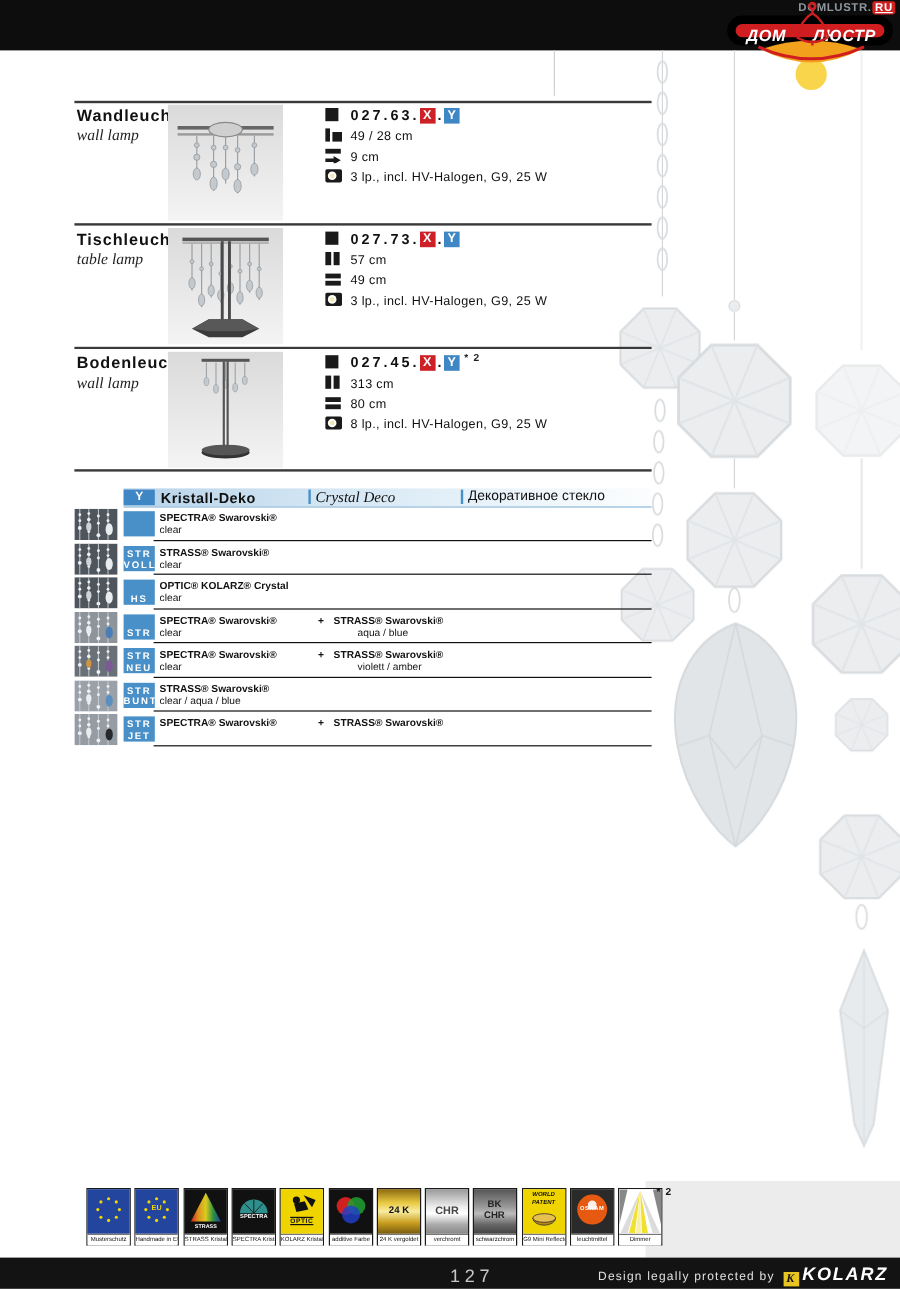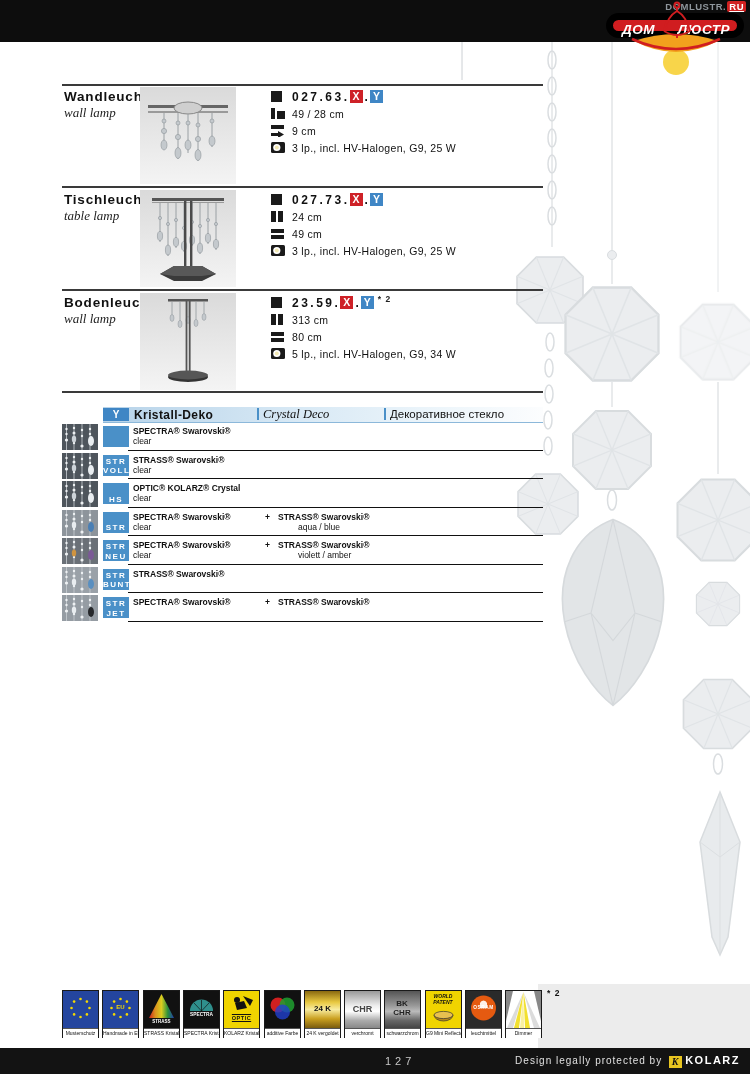--- a/index.html
+++ b/index.html
@@ -54,34 +54,34 @@
   .cbox span{display:block;color:#fff;font-size:8px;font-weight:bold;line-height:9.5px;text-align:center;letter-spacing:1.5px;}
   .ctext{position:absolute;left:71px;top:3px;width:410px;}
   .cname{font-size:8.5px;font-weight:bold;line-height:10px;white-space:nowrap;}
   .cname .n1{display:inline-block;width:132px;}
   .cname .plus{display:inline-block;width:13px;font-weight:bold;}
   .csub{font-size:8.5px;line-height:10px;white-space:nowrap;}
   .csub .s1{display:inline-block;width:165px;}
   .rline{position:absolute;left:66px;right:0;bottom:1px;height:1px;background:#111;}
   
   .grayband{position:absolute;left:538px;top:984px;width:212px;height:64px;background:#ececec;z-index:1;}
-  .badges{position:absolute;left:62px;top:990px;width:500px;height:48px;z-index:2;}
+  .badges{position:absolute;left:72px;top:990px;width:500px;height:48px;z-index:2;}
   .badge{position:absolute;top:0;width:37px;height:48px;border:1px solid #1a1a1a;background:#fff;box-sizing:border-box;}
   .bico{position:relative;width:35px;height:37px;overflow:hidden;}
   .bcap{height:9px;font-size:5px;line-height:9px;text-align:center;border-top:1px solid #555;
         overflow:hidden;white-space:nowrap;color:#111;background:#fff;}
   .ctr{position:absolute;left:0;top:0;width:100%;text-align:center;color:#fff;font-weight:bold;}
   .note{position:absolute;left:547px;top:988px;font-size:8.5px;font-weight:bold;z-index:2;letter-spacing:1px;}
   
   .footer{position:absolute;left:0;top:1048px;width:750px;height:26px;background:#131313;z-index:3;}
-  .pageno{position:absolute;left:375px;top:7px;font-size:11px;letter-spacing:4px;color:#c8c8c8;margin-left:10px;}
+  .pageno{position:absolute;left:375px;top:7px;font-size:15px;letter-spacing:4px;color:#c8c8c8;}
   .prot{position:absolute;right:10px;top:6px;font-size:10px;letter-spacing:1px;color:#e0e0e0;}
   .kbadge{display:inline-block;width:13px;height:12px;background:#e8c520;color:#111;
         font:italic bold 10px/12px "Liberation Serif",serif;text-align:center;margin:0 3px 0 7px;vertical-align:-1px;}
-  .brand{color:#fff;font-weight:bold;font-size:11px;letter-spacing:1.5px;}
+  .brand{color:#fff;font-weight:bold;font-size:15px;letter-spacing:1.5px;font-style:italic;}
 </style>
 </head>
 <body>
 
 <div id="page">
 
   <svg class="deco" width="300" height="960" viewBox="0 0 300 960">
     <defs>
       <g id="oct">
         <polygon points="-12.4,-30 12.4,-30 30,-12.4 30,12.4 12.4,30 -12.4,30 -30,12.4 -30,-12.4" fill="#e9ebee" stroke="#d4d8db" stroke-width="1.5"></polygon>
@@ -272,21 +272,21 @@
     <div class="specs">
       <div class="srow" style="top:3px">
         <span class="ic"><svg width="16" height="13">
               <rect x="0" y="1" width="11" height="11" fill="#1a1a1a"></rect>
             </svg></span><span class="cp">027.73.</span><span class="xbox">X</span><span class="cd">.</span><span class="ybox">Y</span><span class="csuf"></span>
       </div>
       <div class="srow" style="top:20px">
         <span class="ic"><svg width="16" height="13">
               <rect x="0" y="1" width="5" height="11" fill="#1a1a1a"></rect>
               <rect x="7" y="1" width="5" height="11" fill="#1a1a1a"></rect>
-            </svg></span><span class="stext">24 cm</span>
+            </svg></span><span class="stext">57 cm</span>
       </div>
       <div class="srow" style="top:37px">
         <span class="ic"><svg width="16" height="13">
               <rect x="0" y="2" width="13" height="4" fill="#1a1a1a"></rect>
               <rect x="0" y="8" width="13" height="4" fill="#1a1a1a"></rect>
             </svg></span><span class="stext">49 cm</span>
       </div>
       <div class="srow" style="top:54px">
         <span class="ic"><svg width="16" height="13">
               <rect x="0" y="1" width="14" height="11" rx="1.5" fill="#1a1a1a"></rect>
@@ -319,40 +319,40 @@
       </g>
       <rect x="45.6" y="8" width="1.8" height="72" fill="#555"></rect>
         <rect x="48.8" y="8" width="1.8" height="72" fill="#555"></rect>
       <ellipse cx="48" cy="84" rx="20" ry="5" fill="#333"></ellipse>
         <ellipse cx="48" cy="82" rx="20" ry="4.4" fill="#565656"></ellipse>
     </svg>
     <div class="specs">
       <div class="srow" style="top:3px">
         <span class="ic"><svg width="16" height="13">
               <rect x="0" y="1" width="11" height="11" fill="#1a1a1a"></rect>
-            </svg></span><span class="cp">23.59.</span><span class="xbox">X</span><span class="cd">.</span><span class="ybox">Y</span><span class="csuf">* 2</span>
+            </svg></span><span class="cp">027.45.</span><span class="xbox">X</span><span class="cd">.</span><span class="ybox">Y</span><span class="csuf">* 2</span>
       </div>
       <div class="srow" style="top:20px">
         <span class="ic"><svg width="16" height="13">
               <rect x="0" y="1" width="5" height="11" fill="#1a1a1a"></rect>
               <rect x="7" y="1" width="5" height="11" fill="#1a1a1a"></rect>
             </svg></span><span class="stext">313 cm</span>
       </div>
       <div class="srow" style="top:37px">
         <span class="ic"><svg width="16" height="13">
               <rect x="0" y="2" width="13" height="4" fill="#1a1a1a"></rect>
               <rect x="0" y="8" width="13" height="4" fill="#1a1a1a"></rect>
             </svg></span><span class="stext">80 cm</span>
       </div>
       <div class="srow" style="top:54px">
         <span class="ic"><svg width="16" height="13">
               <rect x="0" y="1" width="14" height="11" rx="1.5" fill="#1a1a1a"></rect>
               <circle cx="5.8" cy="6.5" r="3.6" fill="#fff"></circle>
               <circle cx="5.8" cy="6.5" r="2" fill="#f3e9b4"></circle>
-            </svg></span><span class="stext">5 lp., incl. HV-Halogen, G9, 34 W</span>
+            </svg></span><span class="stext">8 lp., incl. HV-Halogen, G9, 25 W</span>
       </div>
     </div>
   </div>
 
   <div class="theader">
     <span class="ybadge">Y</span>
     <span class="col-de">Kristall-Deko</span>
     <span class="vbar" style="left:154px"></span>
     <span class="col-en">Crystal Deco</span>
     <span class="vbar" style="left:281px"></span>
@@ -565,20 +565,21 @@
           </g>
         <ellipse cx="12" cy="15" rx="2.2" ry="3.5" fill="#e9edf0"></ellipse>
         <ellipse cx="29" cy="17" rx="3" ry="5" fill="#5a8fc0"></ellipse>
       </svg>
       <div class="cbox">
           <span>STR</span>
           <span>BUNT</span>
         </div>
       <div class="ctext">
         <div class="cname"><span class="n1">STRASS® Swarovski®</span><span class="plus"></span><span class="n2"></span></div>
+        <div class="csub"><span class="s1">clear / aqua / blue</span><span class="s2"></span></div>
       </div>
       <div class="rline"></div>
     </div>
 
     <div class="crow" style="top:171px">
       <svg class="thumb" width="36" height="26" viewBox="0 0 36 26">
         <rect width="36" height="26" fill="#959ca3"></rect>
         <g stroke="#c9ced3" stroke-width=".8">
             <line x1="4.5" y1="0" x2="4.5" y2="26"></line>
             <line x1="12" y1="0" x2="12" y2="26"></line>

